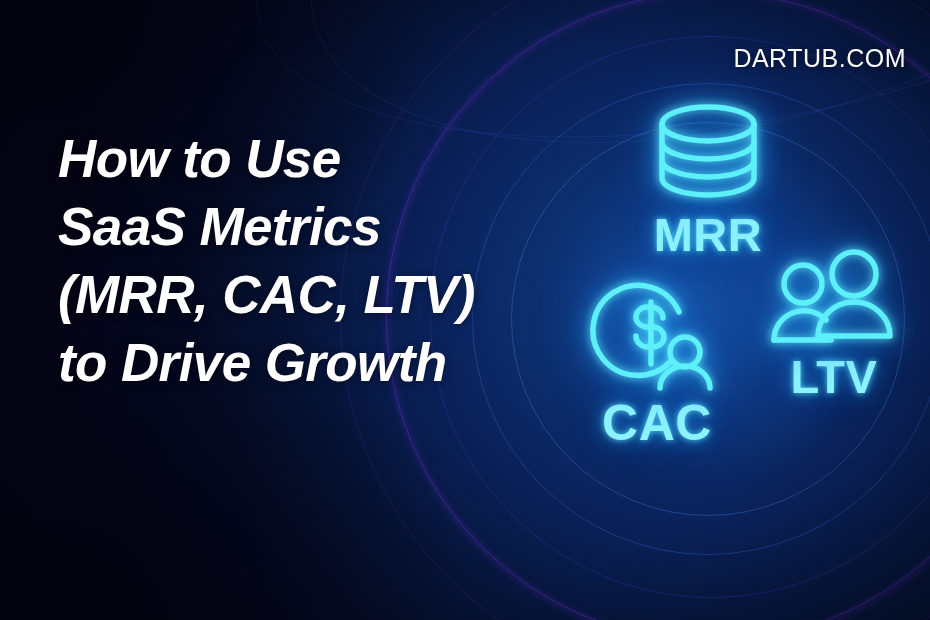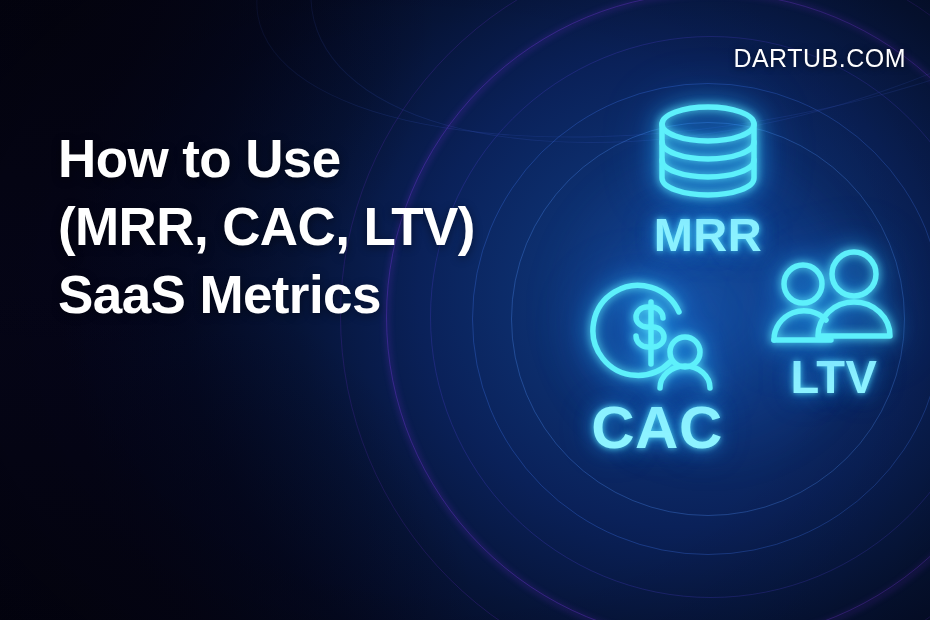--- a/index.html
+++ b/index.html
@@ -134,21 +134,21 @@
     left: 58px;
     top: 125px;
     width: 470px;
     color: #ffffff;
     font-size: 53px;
     font-weight: bold;
     line-height: 68px;
     letter-spacing: -0.6px;
     text-shadow: 0 2px 10px rgba(0,0,0,0.45);
   }
-  .headline .line { display: block; white-space: nowrap; }
+  .headline .line { display: block; white-space: nowrap; font-style: italic; }
 
   
   .metric { position: absolute; }
   .metric-label {
     text-align: center;
     color: #8df3ff;
     font-size: 45px;
     font-weight: bold;
     letter-spacing: 0.5px;
     line-height: 1;
@@ -169,21 +169,21 @@
     stroke: #5df0fb;
     fill: none;
     stroke-linecap: round;
     stroke-linejoin: round;
   }
 
   .metric-mrr { left: 608px; top: 100px; width: 200px; }
   .metric-mrr .metric-label { font-size: 47px; margin-top: 7px; }
 
   .metric-cac { left: 562px; top: 282px; width: 190px; }
-  .metric-cac .metric-label { font-size: 60px; margin-top: 4px; }
+  .metric-cac .metric-label { font-size: 50px; margin-top: 4px; }
 
   .metric-ltv { left: 748px; top: 248px; width: 172px; }
   .metric-ltv .metric-label { font-size: 47px; margin-top: 3px; }
 </style>
 </head>
 <body>
 
 <div id="canvas">
 
   <div class="bg-base"></div>
@@ -199,22 +199,23 @@
 
   <div class="halo"></div>
   <div class="bg-corner-dark-tl"></div>
   <div class="bg-corner-dark-bl"></div>
   <div class="bg-vignette"></div>
 
   <div class="brand">DARTUB.COM</div>
 
   <div class="headline">
     <span class="line">How to Use</span>
+    <span class="line">SaaS Metrics</span>
     <span class="line">(MRR, CAC, LTV)</span>
-    <span class="line">SaaS Metrics</span>
+    <span class="line">to Drive Growth</span>
   </div>
 
   <div class="metric metric-mrr">
     <svg class="metric-icon" width="112" height="104" viewBox="0 0 112 104">
       <ellipse cx="56" cy="24" rx="46" ry="17" stroke-width="5.5"></ellipse>
       <path d="M10 24 V78 A46 17 0 0 0 102 78 V24" stroke-width="5.5"></path>
       <path d="M10 42 A46 17 0 0 0 102 42" stroke-width="5.5"></path>
       <path d="M10 60 A46 17 0 0 0 102 60" stroke-width="5.5"></path>
     </svg>
     <div class="metric-label">MRR</div>

